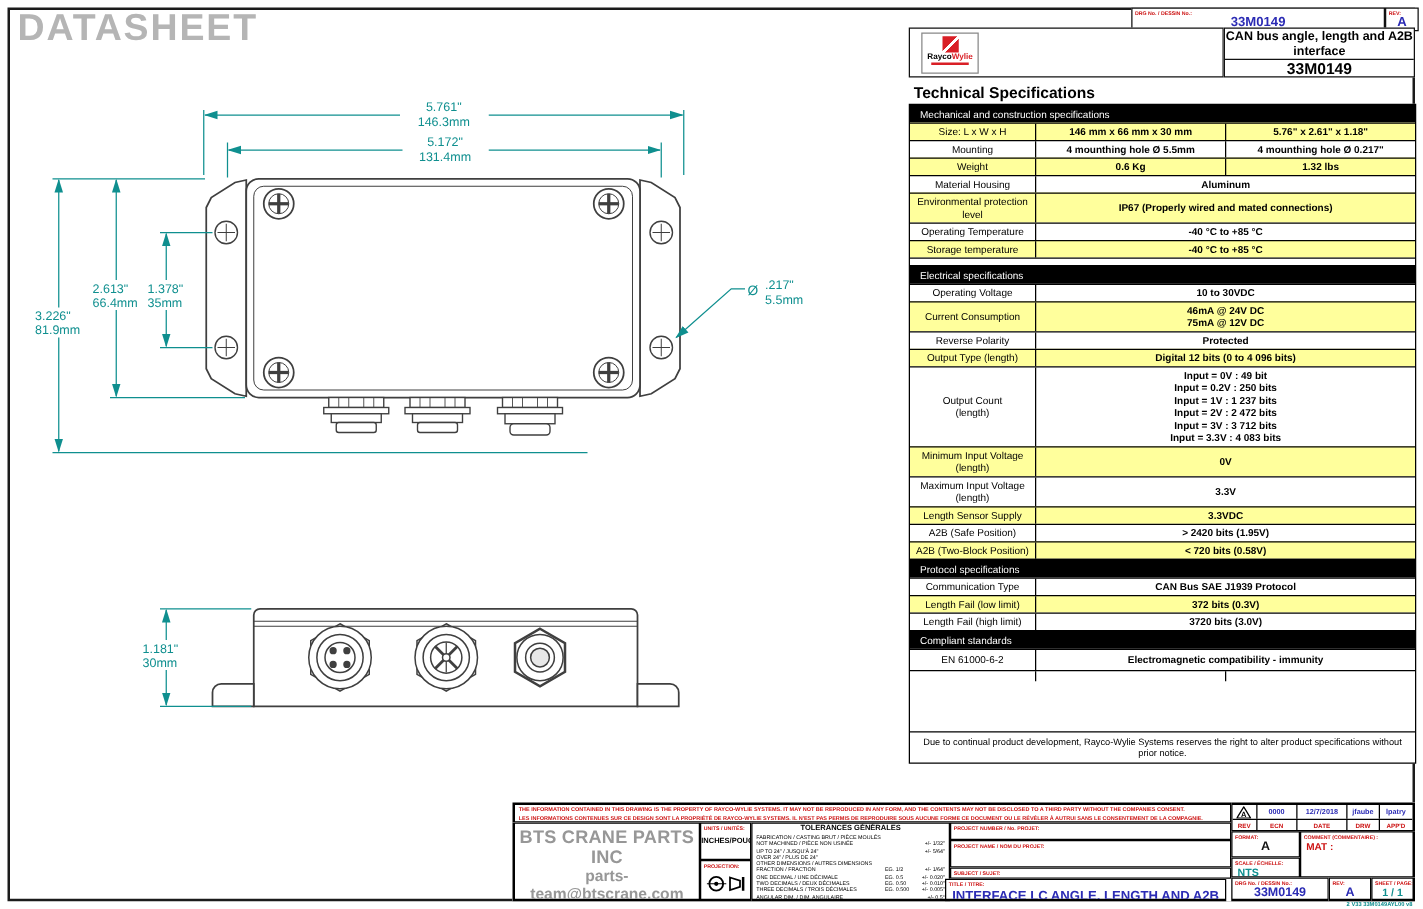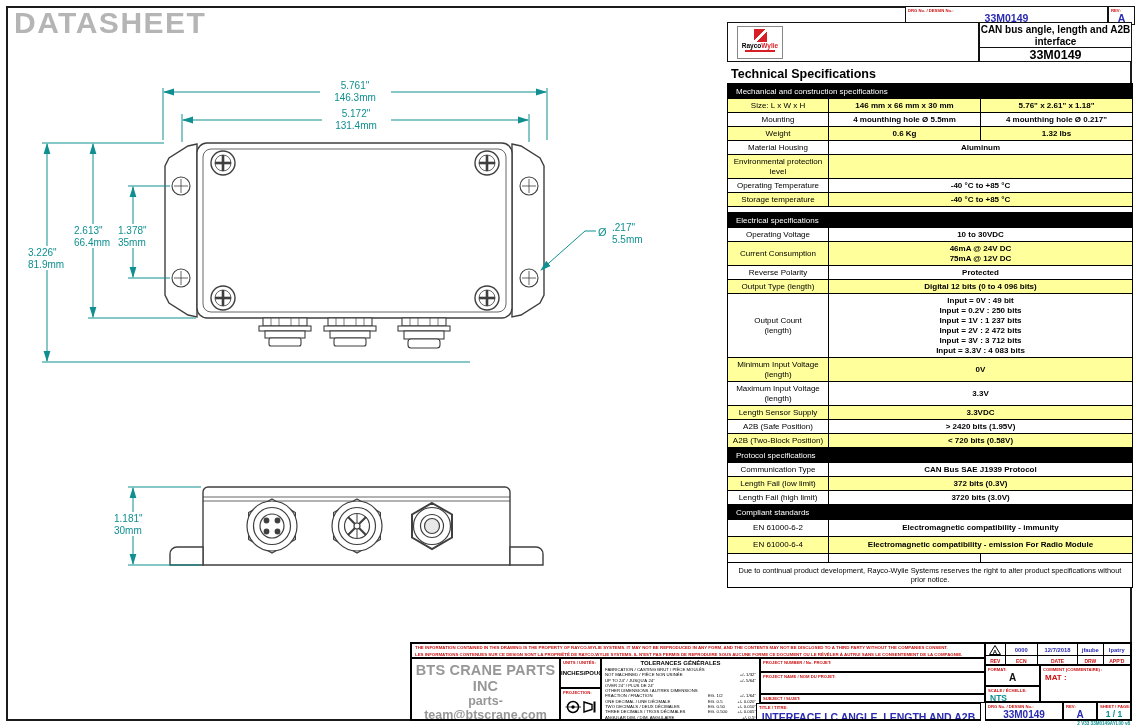--- a/index.html
+++ b/index.html
@@ -34,21 +34,21 @@
   .srow:first-child { border-top:none; }
   .srow.section { background:#000; color:#fff; font-weight:normal; font-size:8px; padding:3px 0 2px 8px; display:block; }
   .srow.spacer { min-height:6px; border-top:1.4px solid #000; }
   .srow.row-tall { min-height:17px; }
   .srow.row-slim { min-height:9px; }
   .scell { display:flex; align-items:center; justify-content:center; text-align:center; font-size:8px; line-height:10px; padding:1.5px 2px; white-space:pre-line; }
   .slabel { width:101px; border-right:1.4px solid #000; flex:none; }
   .sval { flex:1; font-weight:bold; }
   .sval.mid { border-right:1.4px solid #000; }
   .shade { background:#ffff9c; }
-  .srow.note-row { min-height:20px; }
+  .srow.note-row { min-height:20px;margin-top:40px; }
   .note-cell { flex:1; display:flex; align-items:center; justify-content:center; font-size:7.4px; text-align:center; padding:3px 8px; }
 
   
   .tblock { position:absolute; left:410px; top:642px; width:722px; height:79px; background:#fff; }
   .tcell { position:absolute; border:1px solid #000; background:#fff; overflow:hidden; }
   .redlab { font-size:4.2px; font-weight:bold; color:#cc1111; white-space:nowrap; display:block; padding:1px 0 0 2px; }
   .disclaimer { left:0; top:0; width:575px; height:16px; border-width:2px 1px 1px 2px; padding:1px 3px; }
   .disc-line { font-size:4.4px; font-weight:bold; color:#cc1111; line-height:6.6px; white-space:nowrap; }
   .bts { left:0; top:16px; width:150px; height:63px; border-width:1px 1px 2px 2px; display:flex; flex-direction:column; justify-content:space-around; align-items:center; color:#979797; font-weight:bold; text-align:center; padding:3px 0; }
   .bts .nm { font-size:14.5px; letter-spacing:.2px; }
@@ -135,20 +135,21 @@
       <div class="scell slabel">Weight</div>
       <div class="scell sval mid">0.6 Kg</div>
       <div class="scell sval">1.32 lbs</div>
     </div>
     <div class="srow full">
       <div class="scell slabel">Material Housing</div>
       <div class="scell sval">Aluminum</div>
     </div>
     <div class="srow full shade">
       <div class="scell slabel">Environmental protection level</div>
+      <div class="scell sval">IP67 (Properly wired and mated connections)</div>
     </div>
     <div class="srow full">
       <div class="scell slabel">Operating Temperature</div>
       <div class="scell sval">-40 °C to +85 °C</div>
     </div>
     <div class="srow full shade">
       <div class="scell slabel">Storage temperature</div>
       <div class="scell sval">-40 °C to +85 °C</div>
     </div>
     <div class="srow spacer"></div>
@@ -212,24 +213,20 @@
       <div class="scell sval">372 bits (0.3V)</div>
     </div>
     <div class="srow full">
       <div class="scell slabel">Length Fail (high limit)</div>
       <div class="scell sval">3720 bits (3.0V)</div>
     </div>
     <div class="srow section">Compliant standards</div>
     <div class="srow full row-tall">
       <div class="scell slabel">EN 61000-6-2</div>
       <div class="scell sval">Electromagnetic compatibility - immunity</div>
-    </div>
-    <div class="srow full shade row-tall">
-      <div class="scell slabel">EN 61000-6-4</div>
-      <div class="scell sval">Electromagnetic compatibility - emission For Radio Module</div>
     </div>
     <div class="srow split row-slim">
       <div class="scell slabel"></div>
       <div class="scell sval mid"></div>
       <div class="scell sval"></div>
     </div>
     <div class="srow note-row">
       <div class="note-cell">Due to continual product development, Rayco-Wylie Systems reserves the right to alter product specifications without prior notice.</div>
     </div>
   </div>

